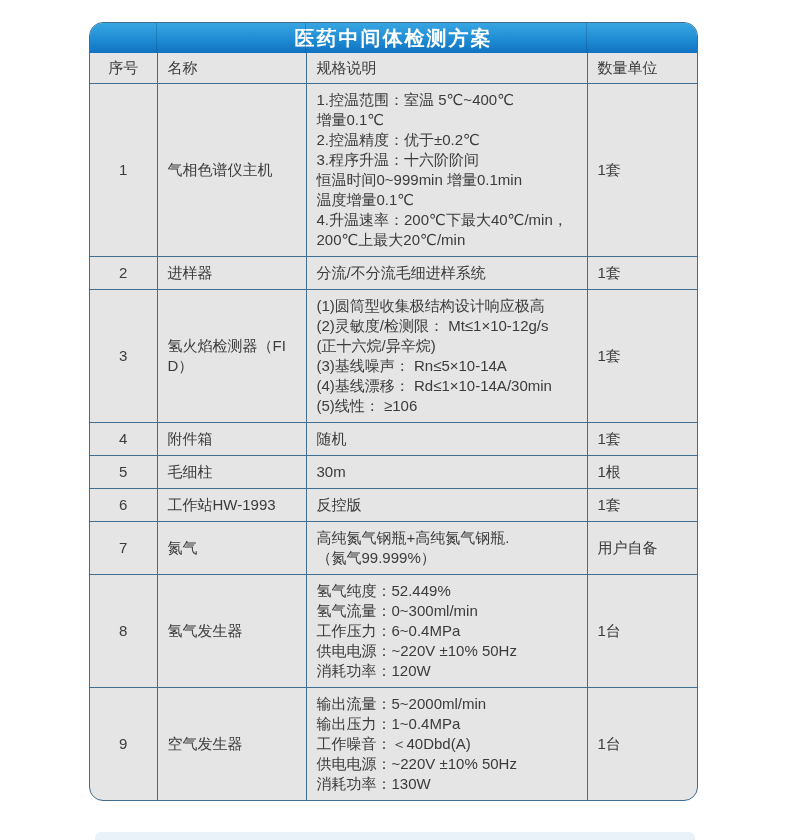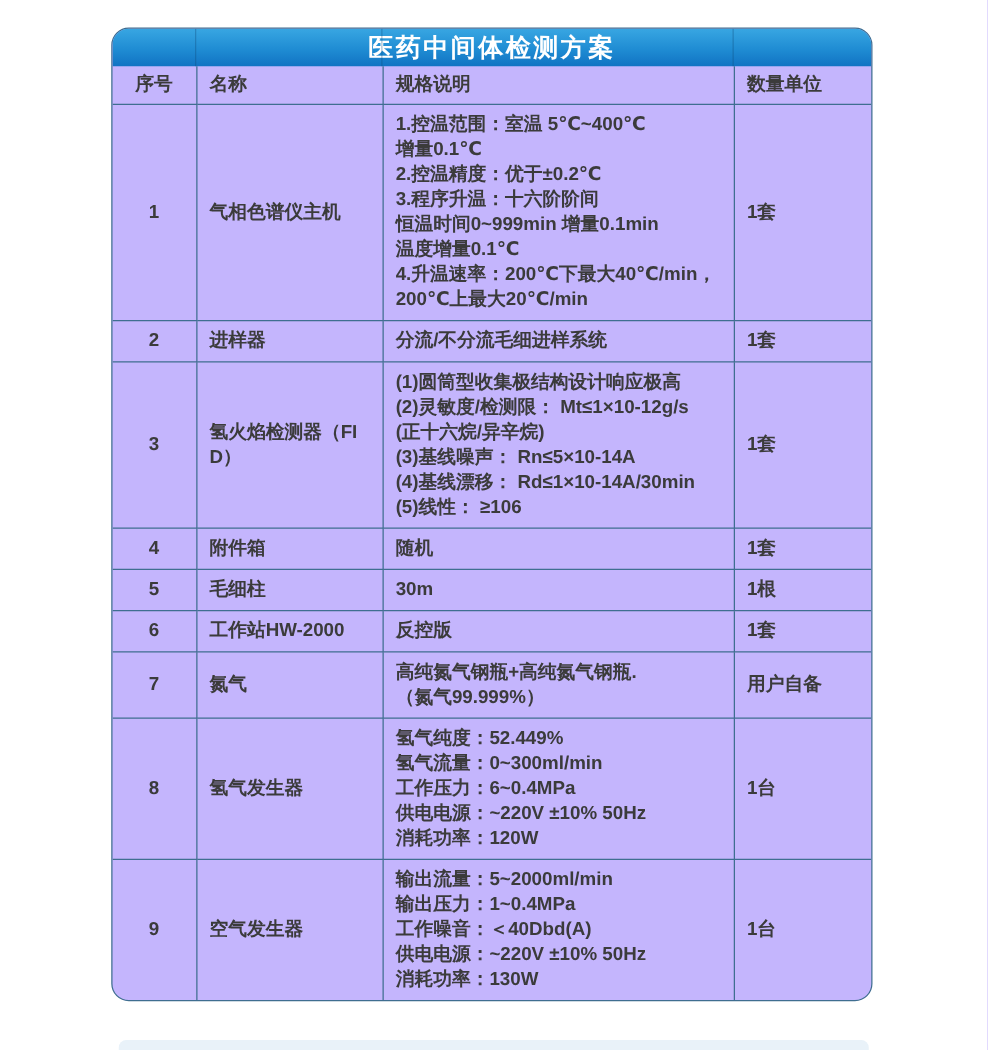--- a/index.html
+++ b/index.html
@@ -13,21 +13,21 @@
     position: relative;
     overflow: hidden;
     font-family: "Liberation Sans", "DejaVu Sans", sans-serif;
     color: #3b3b3b;
   }
   .card {
     position: absolute;
     left: 89px;
     top: 22px;
     width: 607px;
-    background: #c4b5fd;
+    background: #e5e5e5;
     border: 1px solid #3f6e90;
     border-radius: 14px;
     overflow: hidden;
   }
   .title-band {
     position: relative;
     height: 30px;
     background: linear-gradient(180deg, #38a6e2 0%, #1f8cd3 55%, #1173c3 100%);
     display: flex;
     align-items: center;
@@ -52,21 +52,21 @@
   table.spec-table {
     width: 100%;
     border-collapse: collapse;
     table-layout: fixed;
     font-size: 15px;
   }
   .spec-table th,
   .spec-table td {
     border: 1px solid #3f6e90;
     vertical-align: middle;
-    font-weight: bold;
+    font-weight: normal;
     text-align: left;
     padding: 6px 10px;
     line-height: 20px;
     word-break: break-all;
   }
   .spec-table tr > th:first-child,
   .spec-table tr > td:first-child { border-left: none; }
   .spec-table tr > th:last-child,
   .spec-table tr > td:last-child { border-right: none; }
   .spec-table thead th { border-top: none; height: 30px; padding-top: 0; padding-bottom: 0; }
@@ -160,21 +160,21 @@
         <tr>
           <td class="no-col">5</td>
           <td>毛细柱</td>
           <td>
             <span class="spec-line">30m</span>
           </td>
           <td>1根</td>
         </tr>
         <tr>
           <td class="no-col">6</td>
-          <td>工作站HW-2000</td>
+          <td>工作站HW-1993</td>
           <td>
             <span class="spec-line">反控版</span>
           </td>
           <td>1套</td>
         </tr>
         <tr>
           <td class="no-col">7</td>
           <td>氮气</td>
           <td>
             <span class="spec-line">高纯氮气钢瓶+高纯氮气钢瓶.</span>

